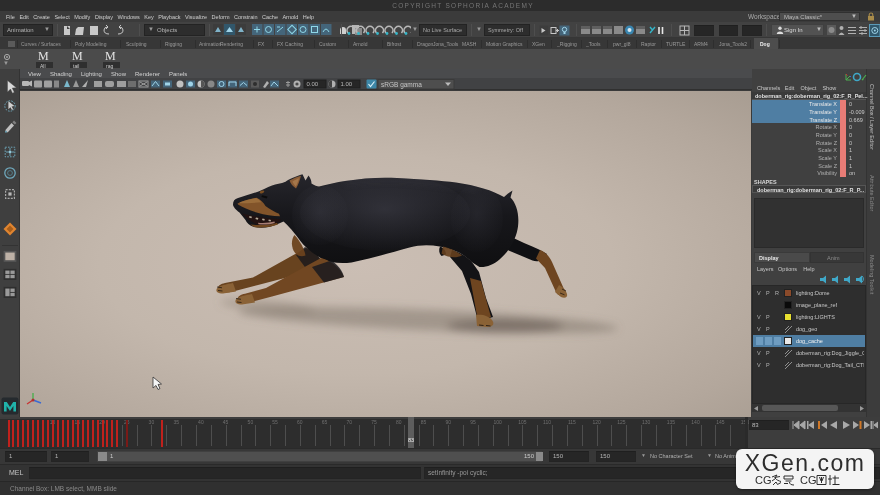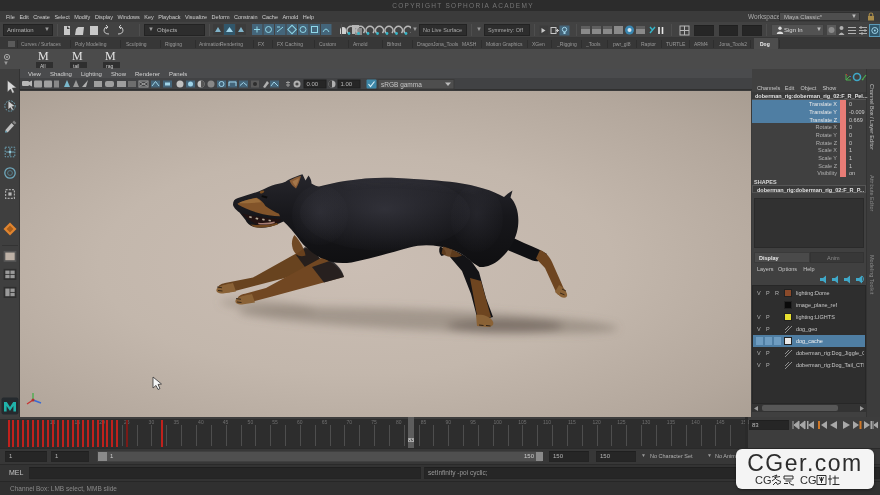--- a/index.html
+++ b/index.html
@@ -794,21 +794,21 @@
 <div class="t" style="left:9px;top:468.5px;font-size:7px;color:#c5c5c5;">MEL</div>
 <div class="fld" style="left:29px;top:466.5px;width:392px;height:12px;"></div>
 <div class="fld" style="left:424px;top:466.5px;width:456px;height:12px;"></div>
 <div class="t" style="left:428px;top:469px;font-size:6.5px;color:#9a9a9a;">setInfinity -poi cyclic;</div>
 
 <div class="abs" style="left:0;top:481px;width:880px;height:14px;background:#303030;border-top:1px solid #272727;"></div>
 <div class="t" style="left:10px;top:485px;font-size:6.5px;color:#8a8a8a;">Channel Box: LMB select, MMB slide</div>
 
 <div id="wmark">
       <div class="abs" style="left:736px;top:449px;width:138px;height:40px;background:#f4f4f4;border-radius:6px;z-index:20;box-shadow:0 1px 3px rgba(0,0,0,0.4);"></div>
-      <div class="t" style="left:741px;top:450px;width:128px;text-align:center;font-size:23px;color:#2d2d2d;letter-spacing:1.5px;z-index:21;">CGer.com</div>
+      <div class="t" style="left:741px;top:450px;width:128px;text-align:center;font-size:23px;color:#2d2d2d;letter-spacing:1.5px;z-index:21;">XGen.com</div>
       <div class="t" style="left:755px;top:474px;font-size:11px;color:#2d2d2d;z-index:21;">CG</div>
       <svg class="abs" style="left:771px;top:474px;z-index:21;" width="24" height="12" viewBox="0 0 24 12">
 <g stroke="#2d2d2d" stroke-width="1" fill="none">
 <path d="M1 3 L6 1 M3.5 3.5 L9 2.5 M6 1 L4 4 C5.5 6 8 7 10 7.5 M4.5 4.5 L1 7 M2 11 L5 8 L6.5 10.5 L10 8.5"></path>
 <path d="M13 2 h9 M13 5 h9 M13 2 v3 M22 2 v3 M14.5 7 h6 M13 9.5 h4 M18.5 8 C18.5 10 20 11 23 11"></path>
 </g>
       </svg>
       <div class="t" style="left:800px;top:474px;font-size:11px;color:#2d2d2d;z-index:21;">CG</div>
       <svg class="abs" style="left:816px;top:474px;z-index:21;" width="24" height="12" viewBox="0 0 24 12">
 <g stroke="#2d2d2d" stroke-width="1" fill="none">

